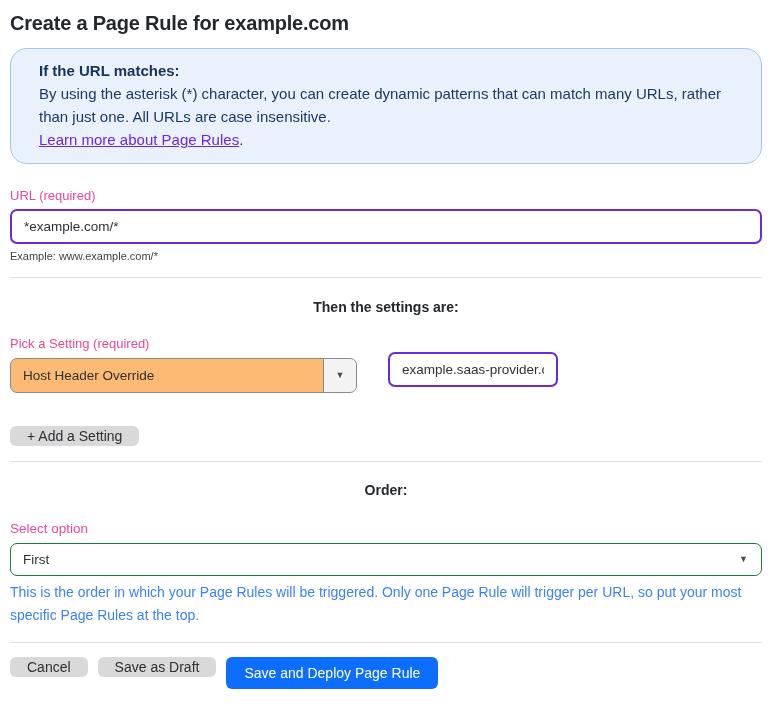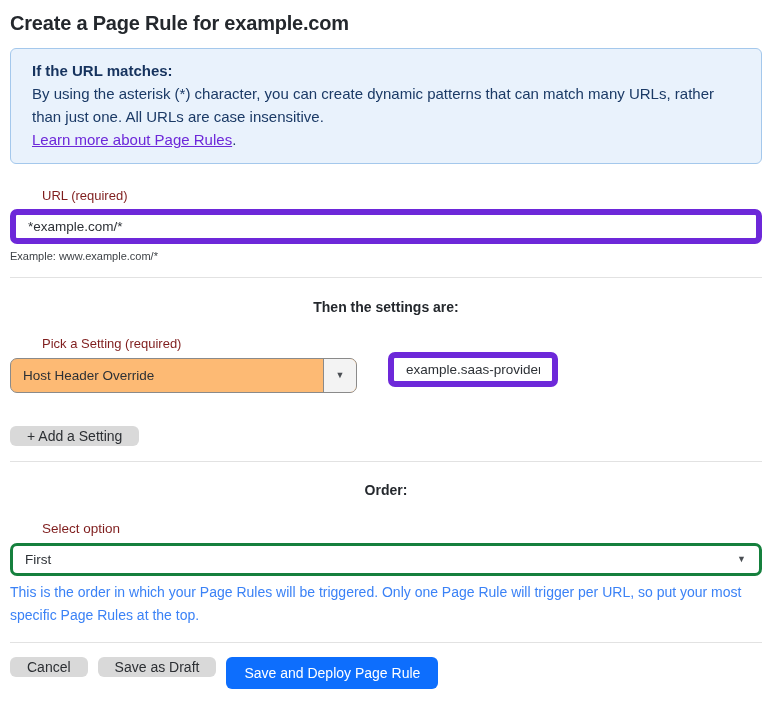--- a/index.html
+++ b/index.html
@@ -19,43 +19,42 @@
     font-weight: 700;
     color: #24282d;
     letter-spacing: -0.2px;
   }
 
   
   .info-box {
     margin-top: 11px;
     background: #e9f2fc;
     border: 1px solid #a4c8ec;
-    border-radius: 6px;
-    padding: 10px 21px 12px;
+    border-radius: 17px;
+    padding: 10px 28px 12px;
     color: #1b3a66;
     font-size: 15px;
     line-height: 23px;
   }
   .info-box .info-heading {
     font-weight: 700;
     color: #16335e;
   }
   .info-box a.info-link {
     color: #6d28d9;
     text-decoration: underline;
     cursor: pointer;
   }
   .info-box .link-suffix { color: #1b3a66; }
 
   
   .field-label {
     display: block;
     font-size: 13px;
-    color: #7f1d1d;
-    margin-left: 32px;
+    color: #ec4899;
   }
   .hint {
     font-size: 11px;
     color: #3e4247;
   }
   .hint.gray {
     font-size: 14px;
     line-height: 23px;
     color: #3b82f6;
   }
@@ -63,21 +62,21 @@
   
   input.text-input {
     display: block;
     width: 100%;
     height: 35px;
     padding: 0 12px;
     font-family: "Liberation Sans", sans-serif;
     font-size: 13.5px;
     color: #2d3136;
     background: #ffffff;
-    border: 6px solid #6d28d9;
+    border: 2px solid #6d28d9;
     border-radius: 7px;
     outline: none;
   }
 
   
   .url-label { margin-top: 24px; }
   .url-input { margin-top: 6px; }
   .url-hint { margin-top: 6px; }
 
   hr.divider {
@@ -157,21 +156,21 @@
   .order-heading { margin-top: 20px; font-size: 16px; }
   .order-label { margin-top: 23px; font-size: 13.5px; }
   .select-plain {
     margin-top: 7px;
     height: 33px;
     display: flex;
     align-items: center;
     justify-content: space-between;
     padding: 0 13px 0 12px;
     background: #ffffff;
-    border: 3px solid #15803d;
+    border: 1px solid #15803d;
     border-radius: 7px;
     font-size: 13.5px;
     color: #2d3136;
     cursor: pointer;
   }
   .order-hint { margin-top: 5px; }
 
   
   .footer {
     margin-top: 14px;

